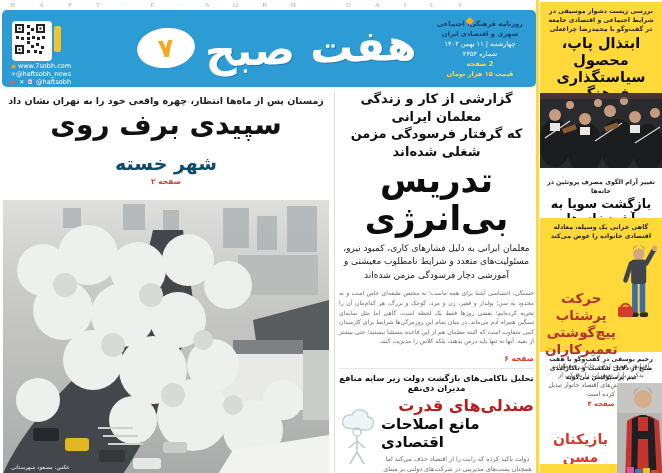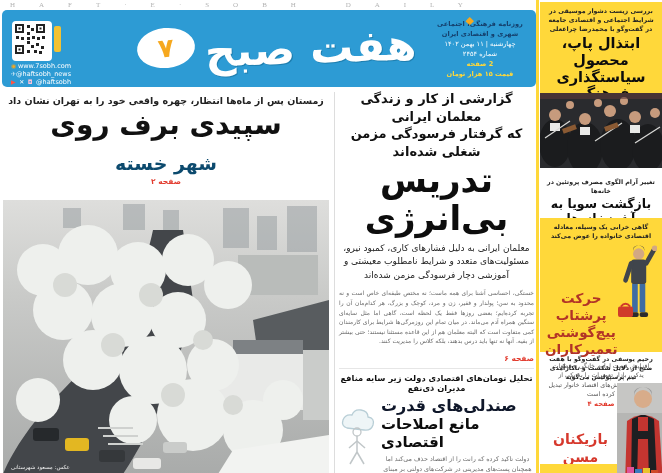--- a/index.html
+++ b/index.html
@@ -57,21 +57,21 @@
   .center-col{position:absolute;left:339px;top:88px;width:195px;height:385px;}
   .t-kicker{text-align:center;font-size:13px;font-weight:bold;color:#111;line-height:1.35;margin-top:2px;}
   .t-title{text-align:center;font-size:34px;font-weight:bold;color:#0d0d0d;letter-spacing:-1.5px;line-height:1.1;margin-top:2px;}
   .t-sub{text-align:center;font-size:9px;color:#222;line-height:1.5;margin-top:5px;}
   .t-body{font-size:6px;color:#6a6a6a;line-height:1.6;text-align:justify;margin-top:6px;}
   .t-page{text-align:right;margin-top:8px;}
   .sec-hr{border:none;border-top:1px solid #e6e6e6;margin:5px 0 4px 0;}
   .e-kicker{text-align:center;font-size:8.3px;font-weight:bold;color:#111;}
   .e-wrap{position:relative;padding-left:42px;}
   .e-sketch{position:absolute;left:0;top:12px;}
-  .e-title1{text-align:left;font-size:16px;font-weight:bold;color:#0f172a;line-height:1.2;margin-top:3px;letter-spacing:-.5px;}
+  .e-title1{text-align:right;font-size:16px;font-weight:bold;color:#b91c1c;line-height:1.2;margin-top:3px;letter-spacing:-.5px;}
   .e-title2{text-align:left;font-size:15px;font-weight:bold;color:#0d0d0d;line-height:1.2;letter-spacing:-.5px;}
   .e-body{font-size:6.4px;color:#6a6a6a;line-height:1.55;text-align:center;margin-top:4px;}
 
   
   .right-col{position:absolute;left:540px;top:0;width:122px;height:473px;}
   .ybox{background:#ffd83a;}
   .sec{position:absolute;left:0;width:122px;box-sizing:border-box;padding:4px 5px;direction:rtl;text-align:center;}
   .sec-music{top:2px;height:91px;}
   .sec-photo1{top:93px;height:75px;padding:0;}
   .sec-soy{top:175px;height:34px;padding:2px 4px;}
@@ -254,21 +254,21 @@
 که گرفتار فرسودگی مزمن شغلی شده‌اند</div>
       <div class="t-title fa">تدریس بی‌انرژی</div>
       <div class="t-sub fa">معلمان ایرانی به دلیل فشارهای کاری، کمبود نیرو، مسئولیت‌های متعدد و شرایط نامطلوب معیشتی و آموزشی دچار فرسودگی مزمن شده‌اند</div>
       <div class="t-body fa">خستگی، احساسی آشنا برای همه ماست؛ نه مختص طبقه‌ای خاص است و نه محدود به سن؛ پولدار و فقیر، زن و مرد، کوچک و بزرگ، هر کدام‌مان آن را تجربه کرده‌ایم؛ بعضی روزها فقط یک لحظه است، گاهی اما مثل سایه‌ای سنگین همراه آدم می‌ماند. در میان تمام این روزمرگی‌ها شرایط برای کارمندان کمی متفاوت است که البته معلمان هم از این قاعده مستثنا نیستند؛ حتی بیشتر از بقیه. آنها نه تنها باید درس بدهند، بلکه کلاس را مدیریت کنند.</div>
       <div class="t-page page-ref fa">صفحه ۶</div>
     </div>
 
     <hr class="sec-hr">
 
     <div>
-      <div class="e-kicker fa">تحلیل تومان‌های اقتصادی دولت زیر سایه منافع مدیران ذی‌نفع</div>
+      <div class="e-kicker fa">تحلیل ناکامی‌های بازگشت دولت زیر سایه منافع مدیران ذی‌نفع</div>
       <div class="e-wrap">
         <svg class="e-sketch" width="38" height="58" viewBox="0 0 38 58">
           <path d="M8,20 q-6,-2 -4,-8 q2,-6 9,-5 q2,-6 9,-5 q7,1 7,7 q7,1 5,8 q-2,6 -9,5 Z" fill="#eef5f7" stroke="#b8ced6" stroke-width="1.3"></path>
           <line x1="18" y1="28" x2="18" y2="44" stroke="#c0c6c8" stroke-width="1.5"></line>
           <line x1="18" y1="33" x2="10" y2="40" stroke="#c0c6c8" stroke-width="1.5"></line>
           <line x1="18" y1="33" x2="26" y2="40" stroke="#c0c6c8" stroke-width="1.5"></line>
           <line x1="18" y1="44" x2="11" y2="56" stroke="#c0c6c8" stroke-width="1.5"></line>
           <line x1="18" y1="44" x2="25" y2="56" stroke="#c0c6c8" stroke-width="1.5"></line>
           <circle cx="18" cy="24" r="4" fill="none" stroke="#c0c6c8" stroke-width="1.3"></circle>
         </svg>

